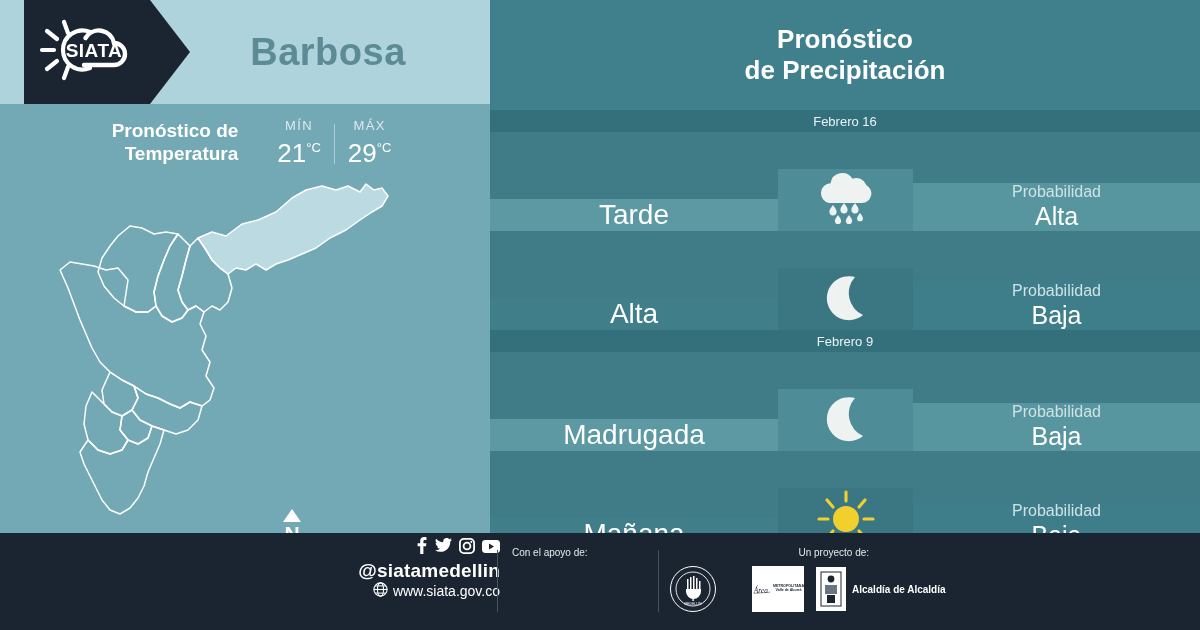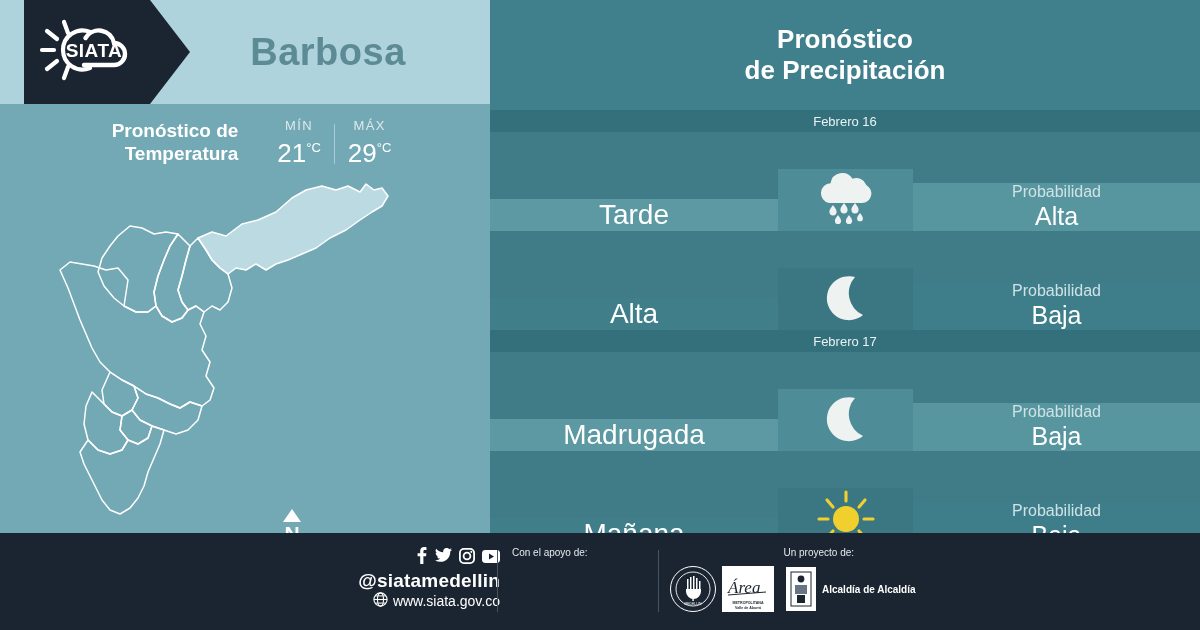--- a/index.html
+++ b/index.html
@@ -98,34 +98,34 @@
   }
   .c-prob .p-lbl{color:#cfe2e6;font-size:16px;}
   .c-prob .p-val{color:#ffffff;font-size:25px;margin-top:1px;}
 
   
   .footer{
     position:absolute;left:0;top:533px;width:1200px;height:97px;
     background:#1b2531;display:flex;align-items:center;
   }
   .f-social{
-    position:absolute;left:330px;top:14px;width:170px;
+    position:absolute;left:330px;top:4px;width:170px;
     display:flex;flex-direction:column;align-items:flex-end;color:#fff;
   }
   .f-icons{display:flex;gap:7px;align-items:center;margin-bottom:2px;}
   .f-handle{font-size:19px;font-weight:bold;letter-spacing:.2px;}
   .f-web{display:flex;align-items:center;gap:5px;font-size:14px;}
   .f-sep{position:absolute;top:17px;width:1px;height:62px;background:#49535f;}
   .f-block{position:absolute;top:14px;display:flex;flex-direction:column;align-items:center;}
   .f-cap{color:#e4e9ee;font-size:10px;margin-bottom:8px;}
   .f-logos{display:flex;align-items:center;gap:12px;}
   .seal{width:46px;height:46px;border:1.5px solid #fff;border-radius:50%;
         display:flex;align-items:center;justify-content:center;}
   .area-box{width:52px;height:46px;background:#fff;position:relative;
-            display:flex;flex-direction:column;align-items:center;justify-content:flex-end;}
+            display:flex;flex-direction:row;align-items:center;justify-content:flex-end;margin-left:30px;}
   .area-sub{font-size:3.6px;color:#1b2531;font-weight:bold;line-height:1.25;
             text-align:center;padding-bottom:2px;}
   .alc-box{width:30px;height:44px;background:#fff;display:flex;
            align-items:center;justify-content:center;}
   .alc-name{color:#fff;font-size:10px;font-weight:bold;margin-left:6px;}
 </style>
 </head>
 <body>
 
 <div id="poster">
@@ -258,21 +258,21 @@
           <div class="c-icon">
             <svg width="70" height="62" viewBox="0 0 70 62">
               <path fill="#eef3f2" d="M44 9 a22 22 0 1 0 8 38 A24 24 0 0 1 44 9 Z"></path>
             </svg>
           </div>
           <div class="c-prob">
             <span class="p-lbl">Probabilidad</span>
             <span class="p-val">Baja</span>
           </div>
         </div>
-        <div class="date-bar">Febrero 17</div>
+        <div class="date-bar">Febrero 9</div>
         <div class="fc-row light">
           <div class="c-period">Madrugada</div>
           <div class="c-icon">
             <svg width="70" height="62" viewBox="0 0 70 62">
               <path fill="#eef3f2" d="M44 9 a22 22 0 1 0 8 38 A24 24 0 0 1 44 9 Z"></path>
             </svg>
           </div>
           <div class="c-prob">
             <span class="p-lbl">Probabilidad</span>
             <span class="p-val">Baja</span>

